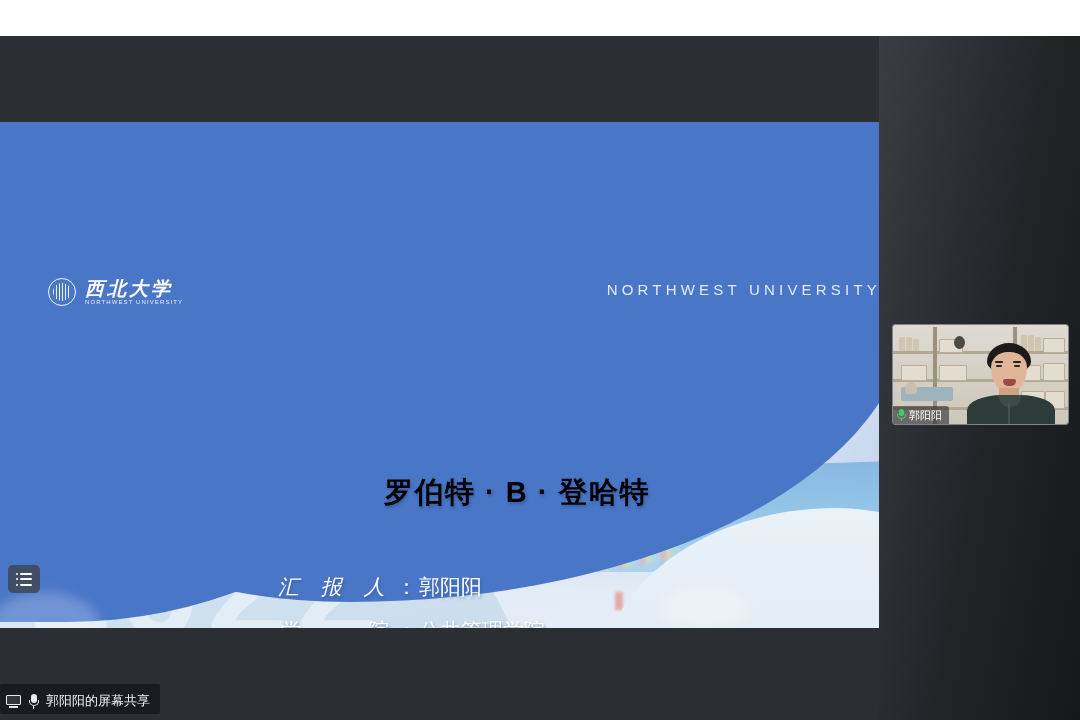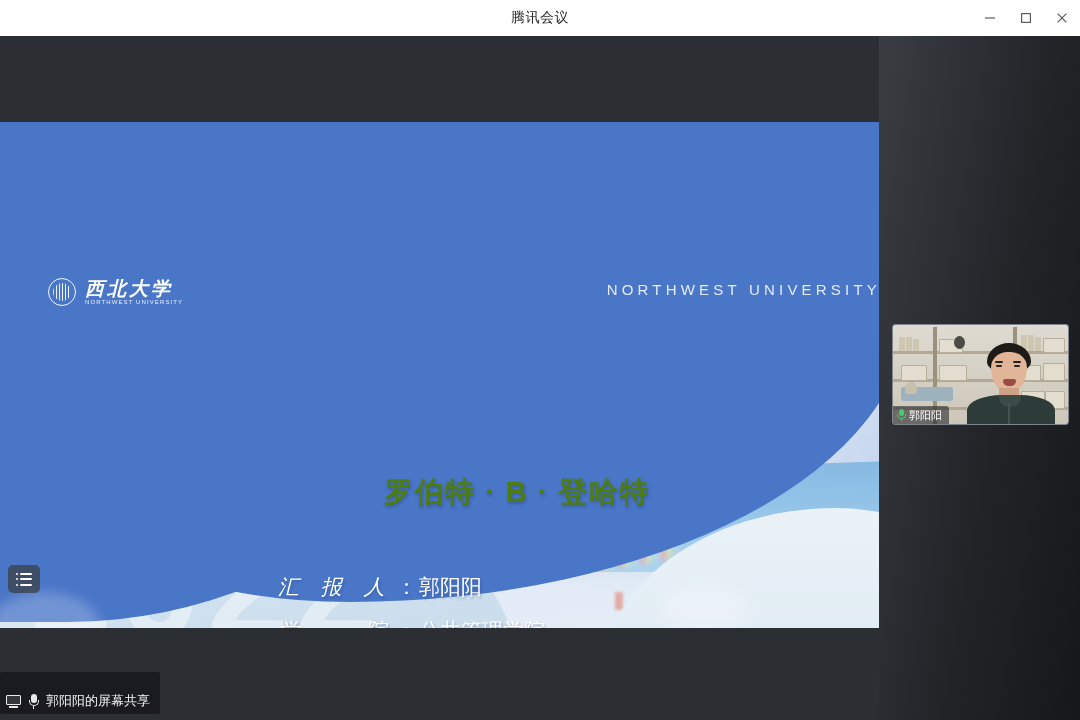--- a/index.html
+++ b/index.html
@@ -302,21 +302,21 @@
     white-space: nowrap;
   }
 
   .slide-subtitle {
     position: absolute;
     left: 0; right: 0;
     top: 351px;
     text-align: center;
     font-size: 29px;
     font-weight: 700;
-    color: #4d7c0f;
+    color: #000000;
     letter-spacing: 1.5px;
     text-shadow: 1px 2px 3px rgba(30,55,110,0.38);
     white-space: nowrap;
     padding-left: 40px;
   }
 
   .slide-meta {
     position: absolute;
     left: 278px;
     top: 451px;
@@ -376,21 +376,21 @@
     background: #ffffff;
     border-radius: 1px;
   }
 
   
   #share-badge {
     position: absolute;
     left: 0;
     bottom: 6px;
     height: 26px;
-    padding: 16px 10px 0 6px;
+    padding: 4px 10px 0 6px;
     background: rgba(24,26,30,0.92);
     border-radius: 2px;
     display: flex;
     align-items: center;
     gap: 7px;
   }
   #share-badge .badge-label {
     font-size: 13px;
     color: #f0f0f0;
     white-space: nowrap;
@@ -604,41 +604,20 @@
   .mic-icon.small { width: 9px; height: 12px; }
   .mic-icon.small .cap { left: 2px; top: 0; width: 5px; height: 7px; border-radius: 2.5px; }
   .mic-icon.small .arc { left: 0; top: 5px; width: 9px; height: 5px; border-radius: 0 0 5px 5px; }
   .mic-icon.small .post { left: 4px; bottom: 0; width: 1.2px; height: 2px; }
 </style>
 </head>
 <body>
 
 <div id="app-window">
 
-  <div id="title-bar">
-    <div class="title-text">腾讯会议</div>
-    <div id="window-controls">
-      <div class="wc-btn">
-        <svg width="12" height="12" viewBox="0 0 12 12" aria-hidden="true">
-          <line x1="1" y1="6" x2="11" y2="6" stroke="#5a5a5a" stroke-width="1.2"></line>
-        </svg>
-      </div>
-      <div class="wc-btn">
-        <svg width="12" height="12" viewBox="0 0 12 12" aria-hidden="true">
-          <rect x="1.6" y="1.6" width="8.8" height="8.8" fill="none" stroke="#5a5a5a" stroke-width="1.2"></rect>
-        </svg>
-      </div>
-      <div class="wc-btn">
-        <svg width="12" height="12" viewBox="0 0 12 12" aria-hidden="true">
-          <line x1="1.6" y1="1.6" x2="10.4" y2="10.4" stroke="#5a5a5a" stroke-width="1.2"></line>
-          <line x1="10.4" y1="1.6" x2="1.6" y2="10.4" stroke="#5a5a5a" stroke-width="1.2"></line>
-        </svg>
-      </div>
-    </div>
-  </div>
 
   <div id="meeting-body">
 
     <div id="share-stage">
 
       <div id="slide">
 
         <div class="slide-sky"></div>
         <div class="cloud-a"></div>
         <div class="cloud-b"></div>

